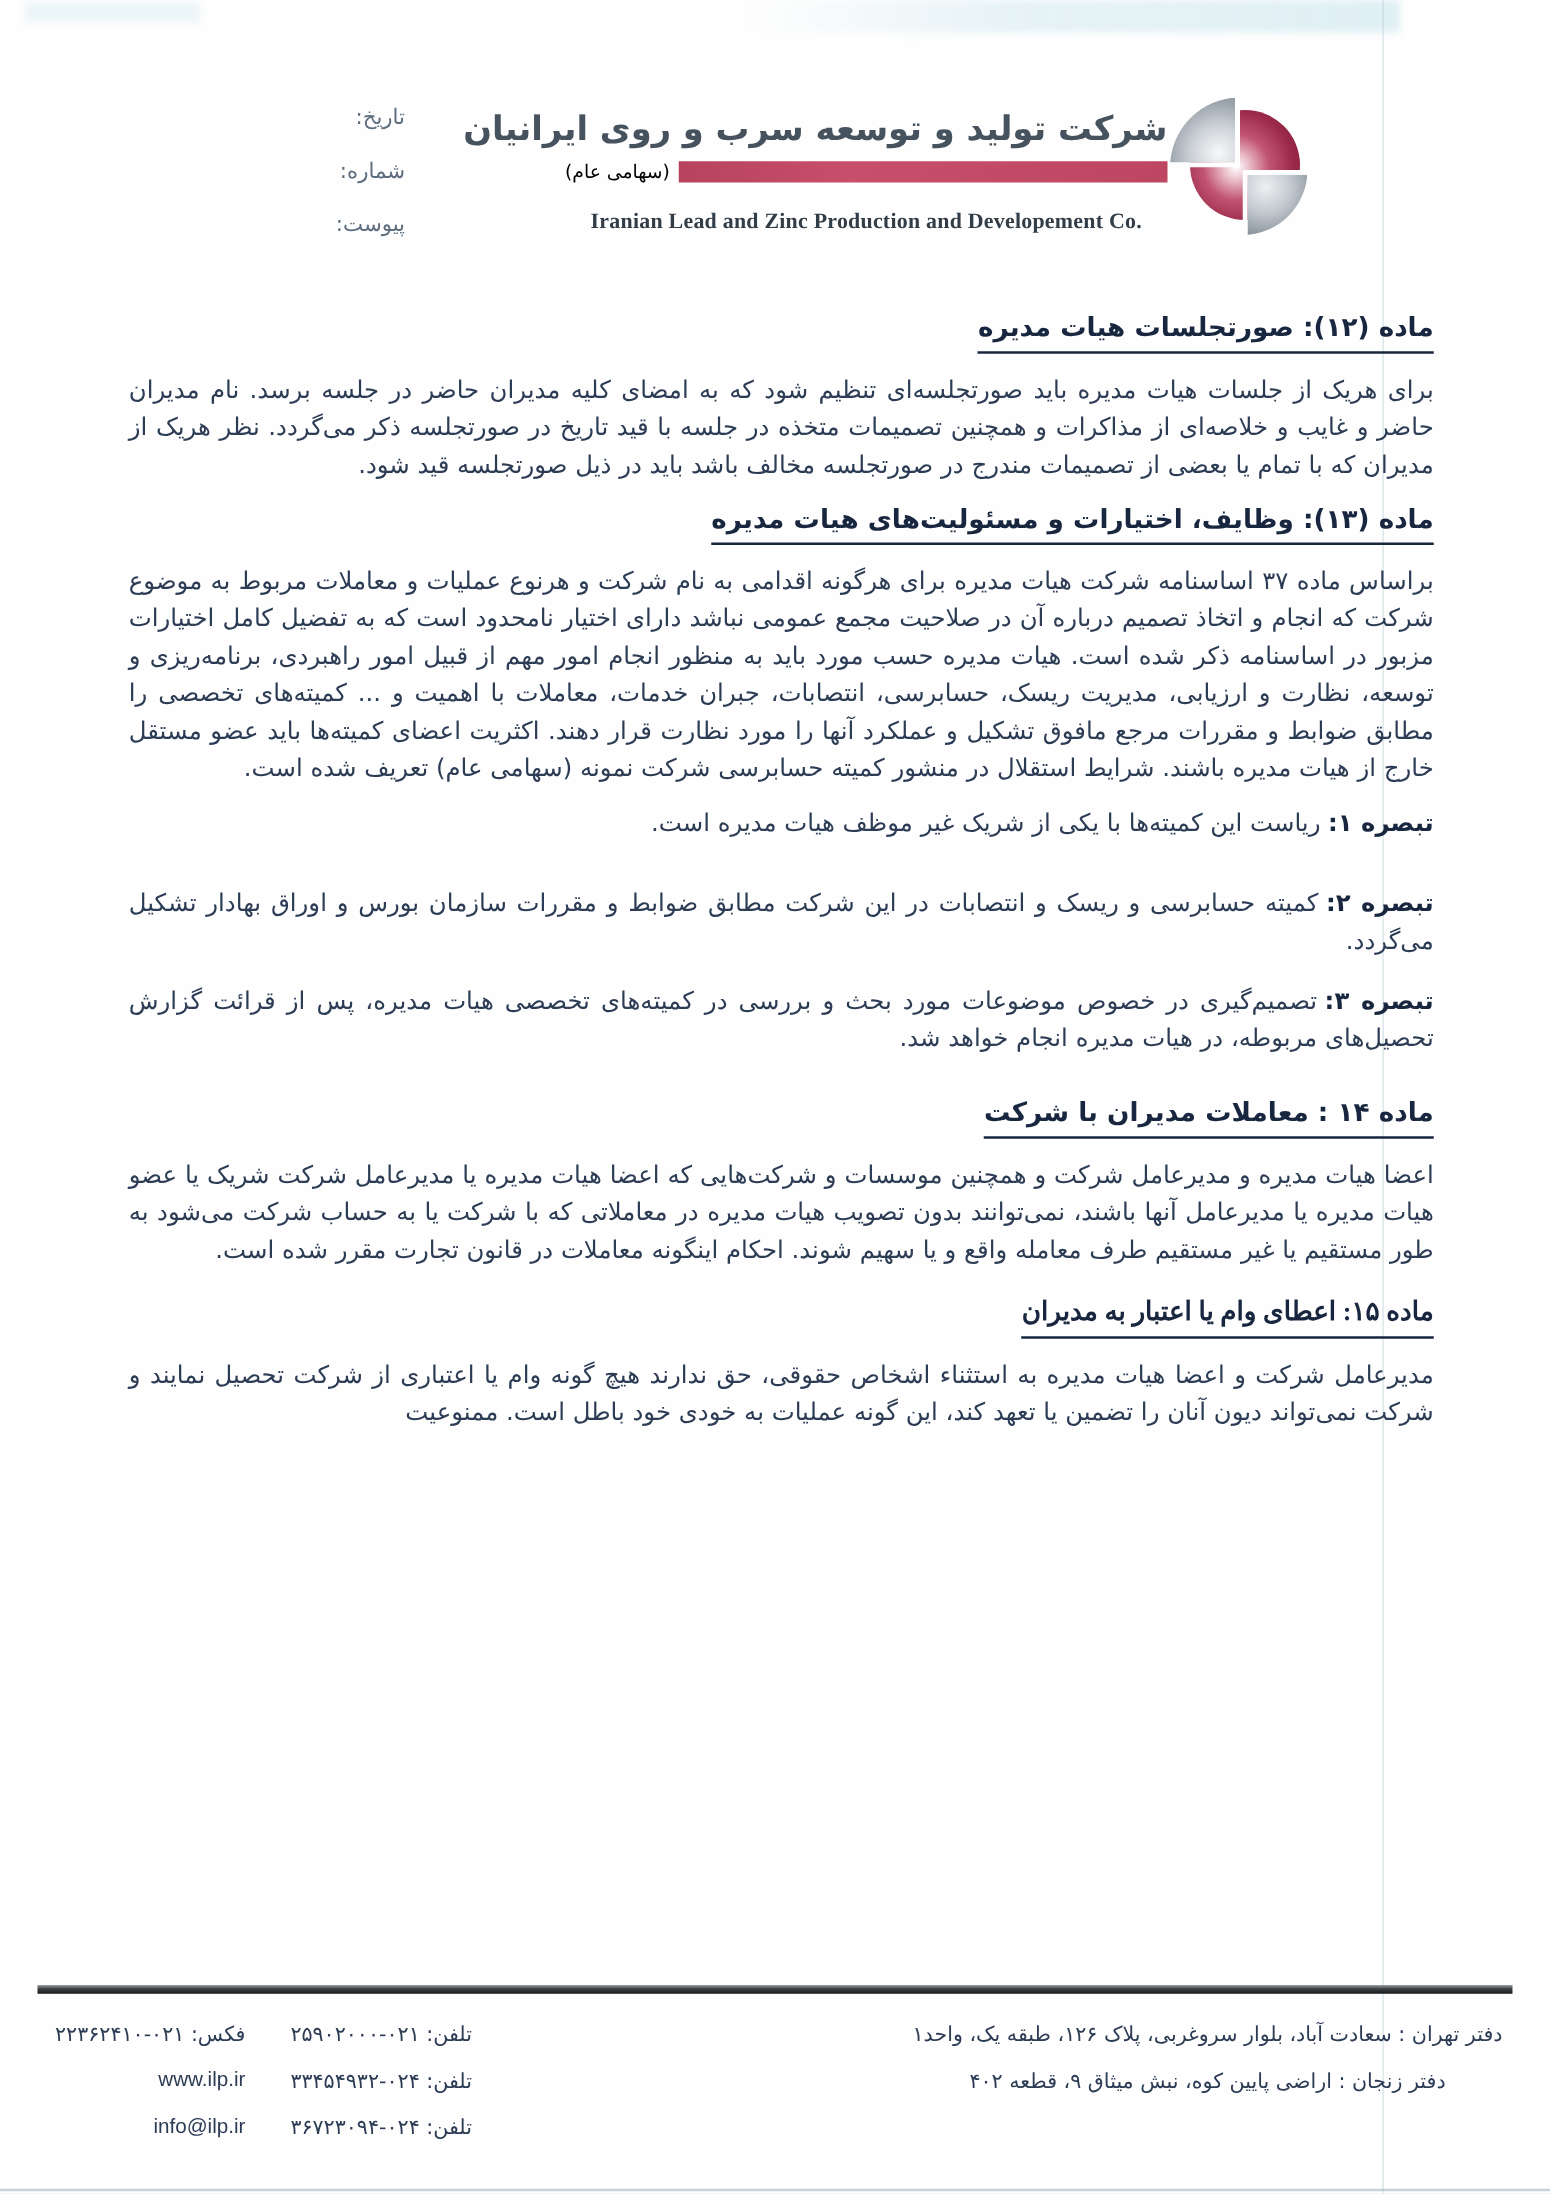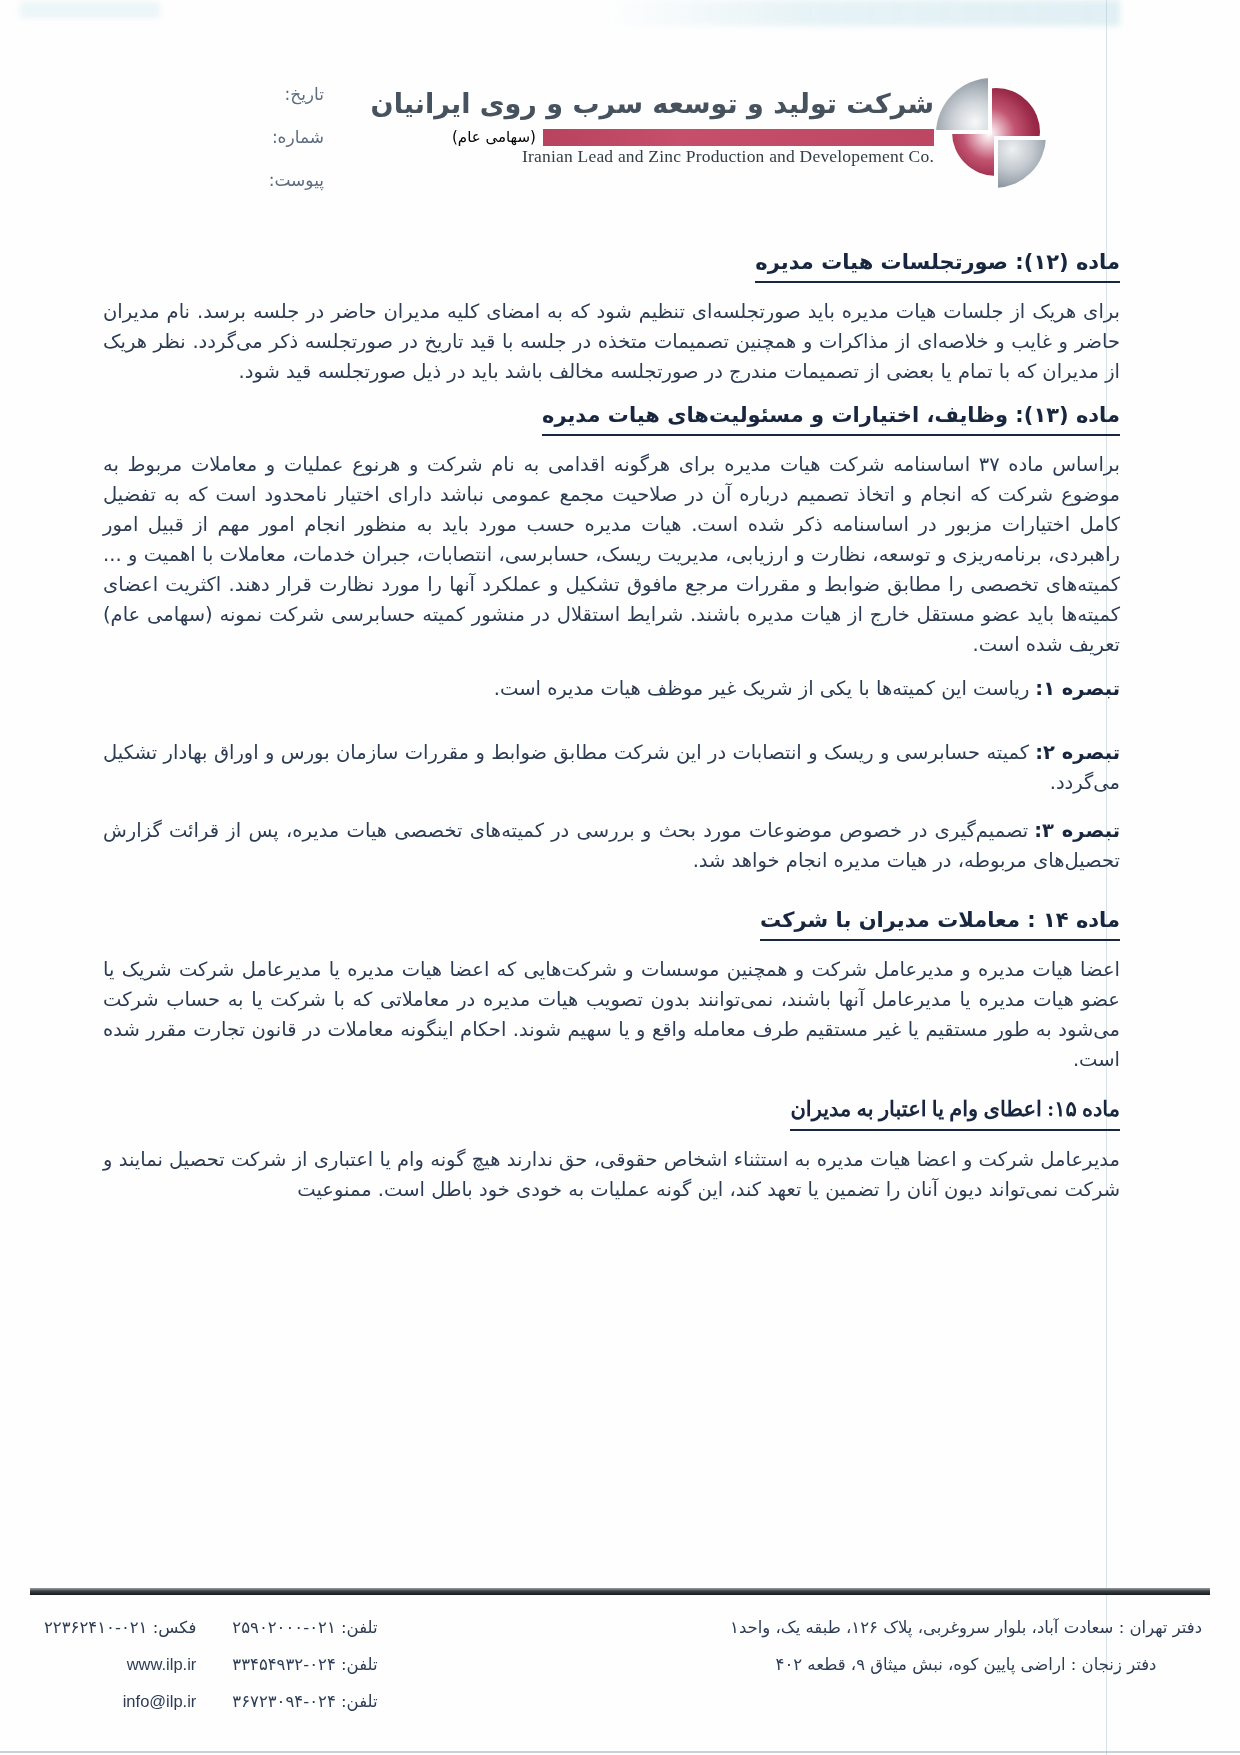--- a/index.html
+++ b/index.html
@@ -18,41 +18,41 @@
     background:linear-gradient(90deg, rgba(208,233,240,0) 0%, rgba(203,230,238,0.45) 40%, rgba(196,226,235,0.5) 100%);
     filter:blur(3px); }
   .scan-smudge-left { position:absolute; top:2px; left:20px; width:140px; height:16px;
     background:rgba(203,230,238,0.35); filter:blur(3px); }
 
   
   .letterhead { position:absolute; top:0; left:0; right:6px; height:250px; }
   .meta { position:absolute; top:84px; left:232px; width:92px;
     direction:rtl; text-align:right; font-size:17px; color:#5d6d7e; }
   .meta div { height:43px; }
-  .brand { position:absolute; top:88px; left:452px; width:482px; text-align:right; }
+  .brand { position:absolute; top:88px; left:452px; width:482px; text-align:center; }
   .brand-fa { font-size:27px; font-weight:bold; color:#46525e; direction:rtl; white-space:nowrap; }
   .brand-bar-row { margin-top:9px; display:flex; direction:rtl; align-items:center; gap:7px; }
   .brand-bar { flex:1; height:17px;
     background:linear-gradient(90deg,#b8435f 0%, #c64f6b 35%, #bd4763 100%); }
   .brand-type { font-size:15px; color:#000000; white-space:nowrap; }
-  .brand-en { margin-top:0; font-family:"Liberation Serif", serif; font-weight:normal;
+  .brand-en { margin-top:20px; font-family:"Liberation Serif", serif; font-weight:bold;
     font-size:17.5px; color:#323d47; letter-spacing:0.2px; white-space:nowrap; }
   
   .logo { position:absolute; left:936px; top:76px; width:110px; height:114px; }
   .logo-red { position:absolute; left:16px; top:12px; width:88px; height:88px; border-radius:50%;
     background:radial-gradient(circle at 42% 52%, #ffffff 0%, #ecc3cf 14%, #c25672 38%, #9c2a4a 66%, #76182f 100%); }
   .logo-q { position:absolute; background:radial-gradient(circle at 75% 85%, #f7f8f9 0%, #cfd4d9 35%, #99a2ab 70%, #7e8791 100%); }
   .logo-q-tl { left:0; top:2px; width:56px; height:56px; border-radius:100% 0 0 0;
     border-right:4px solid #fefefe; border-bottom:4px solid #fefefe; }
   .logo-q-br { left:58px; top:60px; width:52px; height:52px; border-radius:0 0 100% 0;
     border-left:4px solid #fefefe; border-top:4px solid #fefefe;
     background:radial-gradient(circle at 30% 20%, #eef0f2 0%, #c3c9cf 40%, #8f98a2 75%, #747d88 100%); }
 
   
-  .doc { position:absolute; top:250px; left:0; right:0; padding:0 120px 0 103px; direction:rtl; }
+  .doc { position:absolute; top:250px; left:0; right:0; padding:0 93px 0 103px; direction:rtl; }
   .article-heading { font-size:21px; font-weight:bold; color:#18273f; }
   .article-heading .u { display:inline-block; border-bottom:2px solid #18273f; padding-bottom:7px; }
   .para { font-size:19.5px; line-height:30px; text-align:justify; color:#2d3c55; margin-top:14px; }
   .para b { color:#18273f; margin-inline-end:6px; }
   .mt-h2 { margin-top:16px; }
   .mt-note2 { margin-top:34px; }
   .mt-note3 { margin-top:18px; }
   .mt-h3 { margin-top:32px; }
   .mt-h4 { margin-top:22px;font-family:Liberation Serif, serif; }
 

